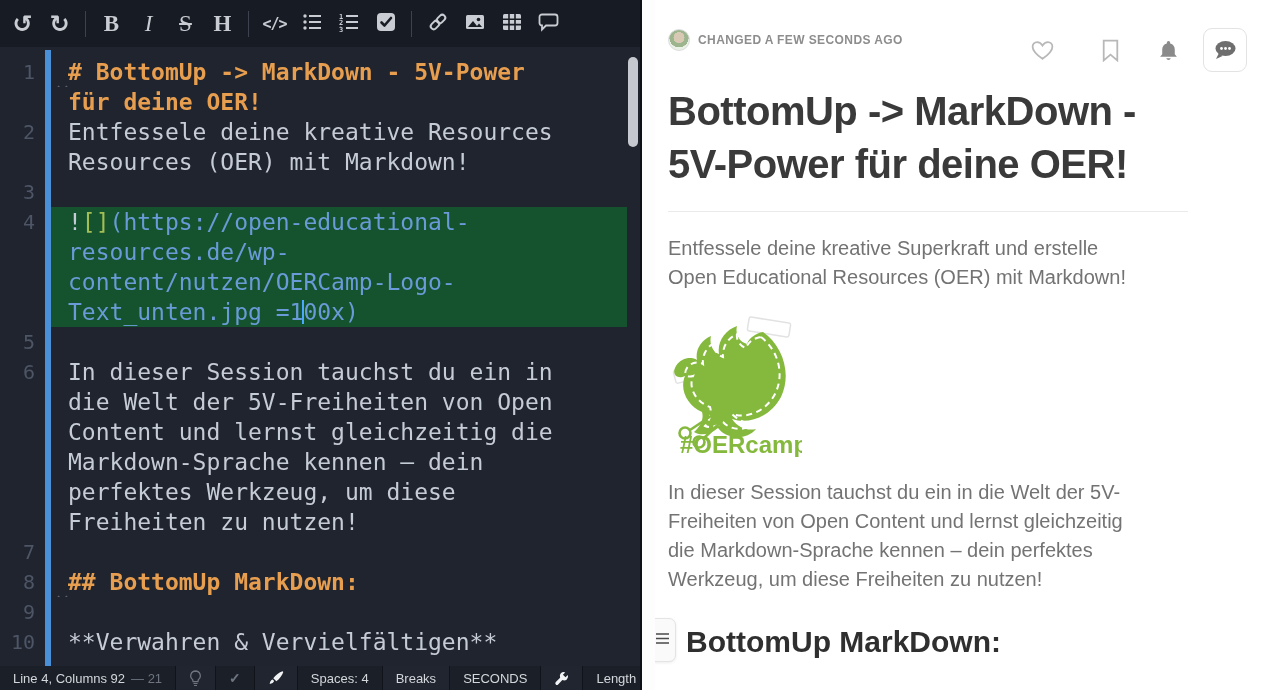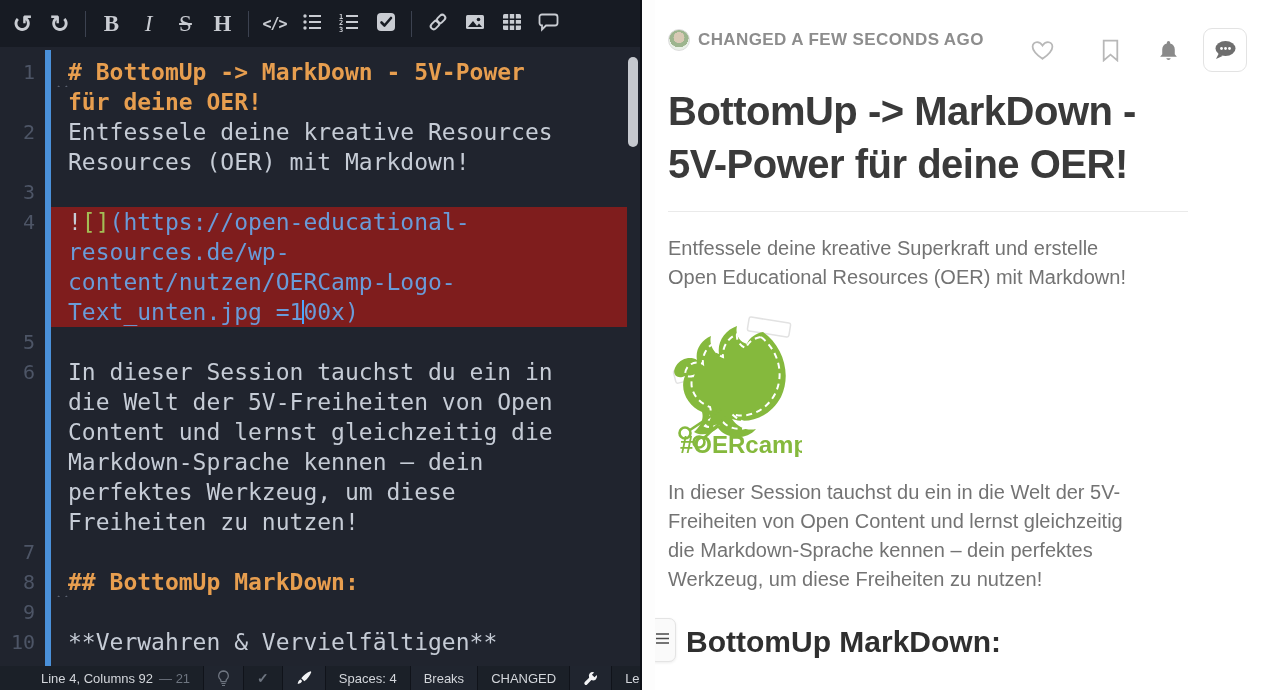--- a/index.html
+++ b/index.html
@@ -17,46 +17,46 @@
   .serif.i { font-style:italic; }
   .serif.s { text-decoration:line-through; }
   .mono-code { font-family:"DejaVu Sans Mono",monospace; font-size:15px; font-weight:bold; letter-spacing:-1px; }
 
   .editor-body { position:relative; flex:1; overflow:hidden; }
   .blue-bar { position:absolute; left:45px; top:3px; bottom:0; width:6px; background:#4a90d9; z-index:2; }
   .lines { position:absolute; top:10px; left:0; right:0; font-family:"DejaVu Sans Mono",monospace; font-size:23px; line-height:30px; }
   .row { display:flex; height:30px; }
   .ln { width:45px; flex:none; text-align:right; padding-right:10px; color:#4d5566; font-size:20px; line-height:30px; }
   .rc { flex:1; margin-left:6px; margin-right:13px; padding-left:17px; position:relative; white-space:pre; overflow:hidden; }
-  .row.active .rc { background:#7f1d1d; }
+  .row.active .rc { background:#14532d; }
   .fold { position:absolute; left:6px; top:12px; color:#5a6170; }
   .tk-heading { color:#e79e4f; font-weight:bold; }
   .tk-text { color:#c6ccd6; }
   .tk-green { color:#a3be55; }
   .tk-link { color:#6a9bd8; }
   .caret { display:inline-block; width:2px; height:24px; background:#4aa8ff; vertical-align:-4px; margin:0 -1px; }
   .scrollbar { position:absolute; right:2px; top:10px; width:10px; height:90px; background:#c6c9cf; border-radius:5px; z-index:3; }
 
-  .statusbar { height:24px; flex:none; background:#1b2028; display:flex; align-items:flex-end; font-size:13px; color:#d3d6db; overflow:hidden; white-space:nowrap;padding-left:28px; }
+  .statusbar { height:24px; flex:none; background:#1b2028; display:flex; align-items:flex-end; font-size:13px; color:#d3d6db; overflow:hidden; white-space:nowrap; }
   .seg { padding:0 13px; height:24px; display:flex; align-items:center; gap:6px; border-left:1px solid #10131a; }
   .seg:first-child { border-left:none; }
   .seg.shade { background:#20252f; }
   .dim { color:#6e7580; }
   .seg svg { display:block; }
 
   
   .divider { width:15px; flex:none; background:#fdfdfd; border-left:2px solid #0d1016; }
 
   
   .preview-pane { flex:1; position:relative; background:#fff; overflow:hidden; }
   .preview-inner { padding:27px 0 0 13px; width:533px; }
   .meta-row { display:flex; align-items:center; height:26px; }
   .avatar { width:22px; height:22px; border-radius:50%; flex:none; cursor:pointer;
             background:radial-gradient(circle at 50% 38%, #d8c9b4 0 34%, #9db58e 35% 60%, #e9f0e6 61%); border:1px solid #ddd; }
-  .meta-text { margin-left:8px; font-size:17px; font-weight:bold; color:#8d8d8d; letter-spacing:.4px; }
+  .meta-text { margin-left:8px; font-size:12px; font-weight:bold; color:#8d8d8d; letter-spacing:.4px; }
   .actions { position:absolute; top:28px; right:33px; display:flex; align-items:center; }
   .act { color:#b8b8b8; cursor:pointer; display:flex; }
   .act.bell { color:#8a8a8a; }
   .mr44 { margin-right:46px; } .mr36 { margin-right:38px; } .mr22 { margin-right:24px; }
   .comment-btn { width:44px; height:44px; border:1px solid #e3e3e3; border-radius:9px; background:#fff;
                  display:flex; align-items:center; justify-content:center; color:#6e6e6e; cursor:pointer; }
   .pv-title { margin-top:32px; font-size:40px; line-height:53px; font-weight:bold; color:#3a3a3a; white-space:pre-line; letter-spacing:-.5px; }
   .pv-hr { border:none; border-top:1px solid #eaeaea; margin:20px 0 22px; }
   .pv-p { font-size:20px; line-height:29px; color:#737373; white-space:pre-line; }
   .pv-logo { margin:22px 0 0 0; display:block; }
@@ -272,21 +272,21 @@
             </svg>
           </span>
         </div>
         <div class="seg">
           <span>Spaces: 4</span>
         </div>
         <div class="seg shade">
           <span>Breaks</span>
         </div>
         <div class="seg">
-          <span>CHANGED</span>
+          <span>SECONDS</span>
         </div>
         <div class="seg shade">
           <span style="display:flex;color:#f2f3f5">
             <svg width="15" height="15" viewBox="0 0 15 15">
               <path d="M13.8 4 a4 4 0 0 1-5.4 5.1 L4.1 13.4 a1.6 1.6 0 0 1-2.3-2.3 L6.1 6.8 a4 4 0 0 1 5.1-5.4 L8.9 3.7 l2.6 2.6z" fill="currentColor"></path>
             </svg>
           </span>
         </div>
         <div class="seg">
           <span>Length 2644</span>

